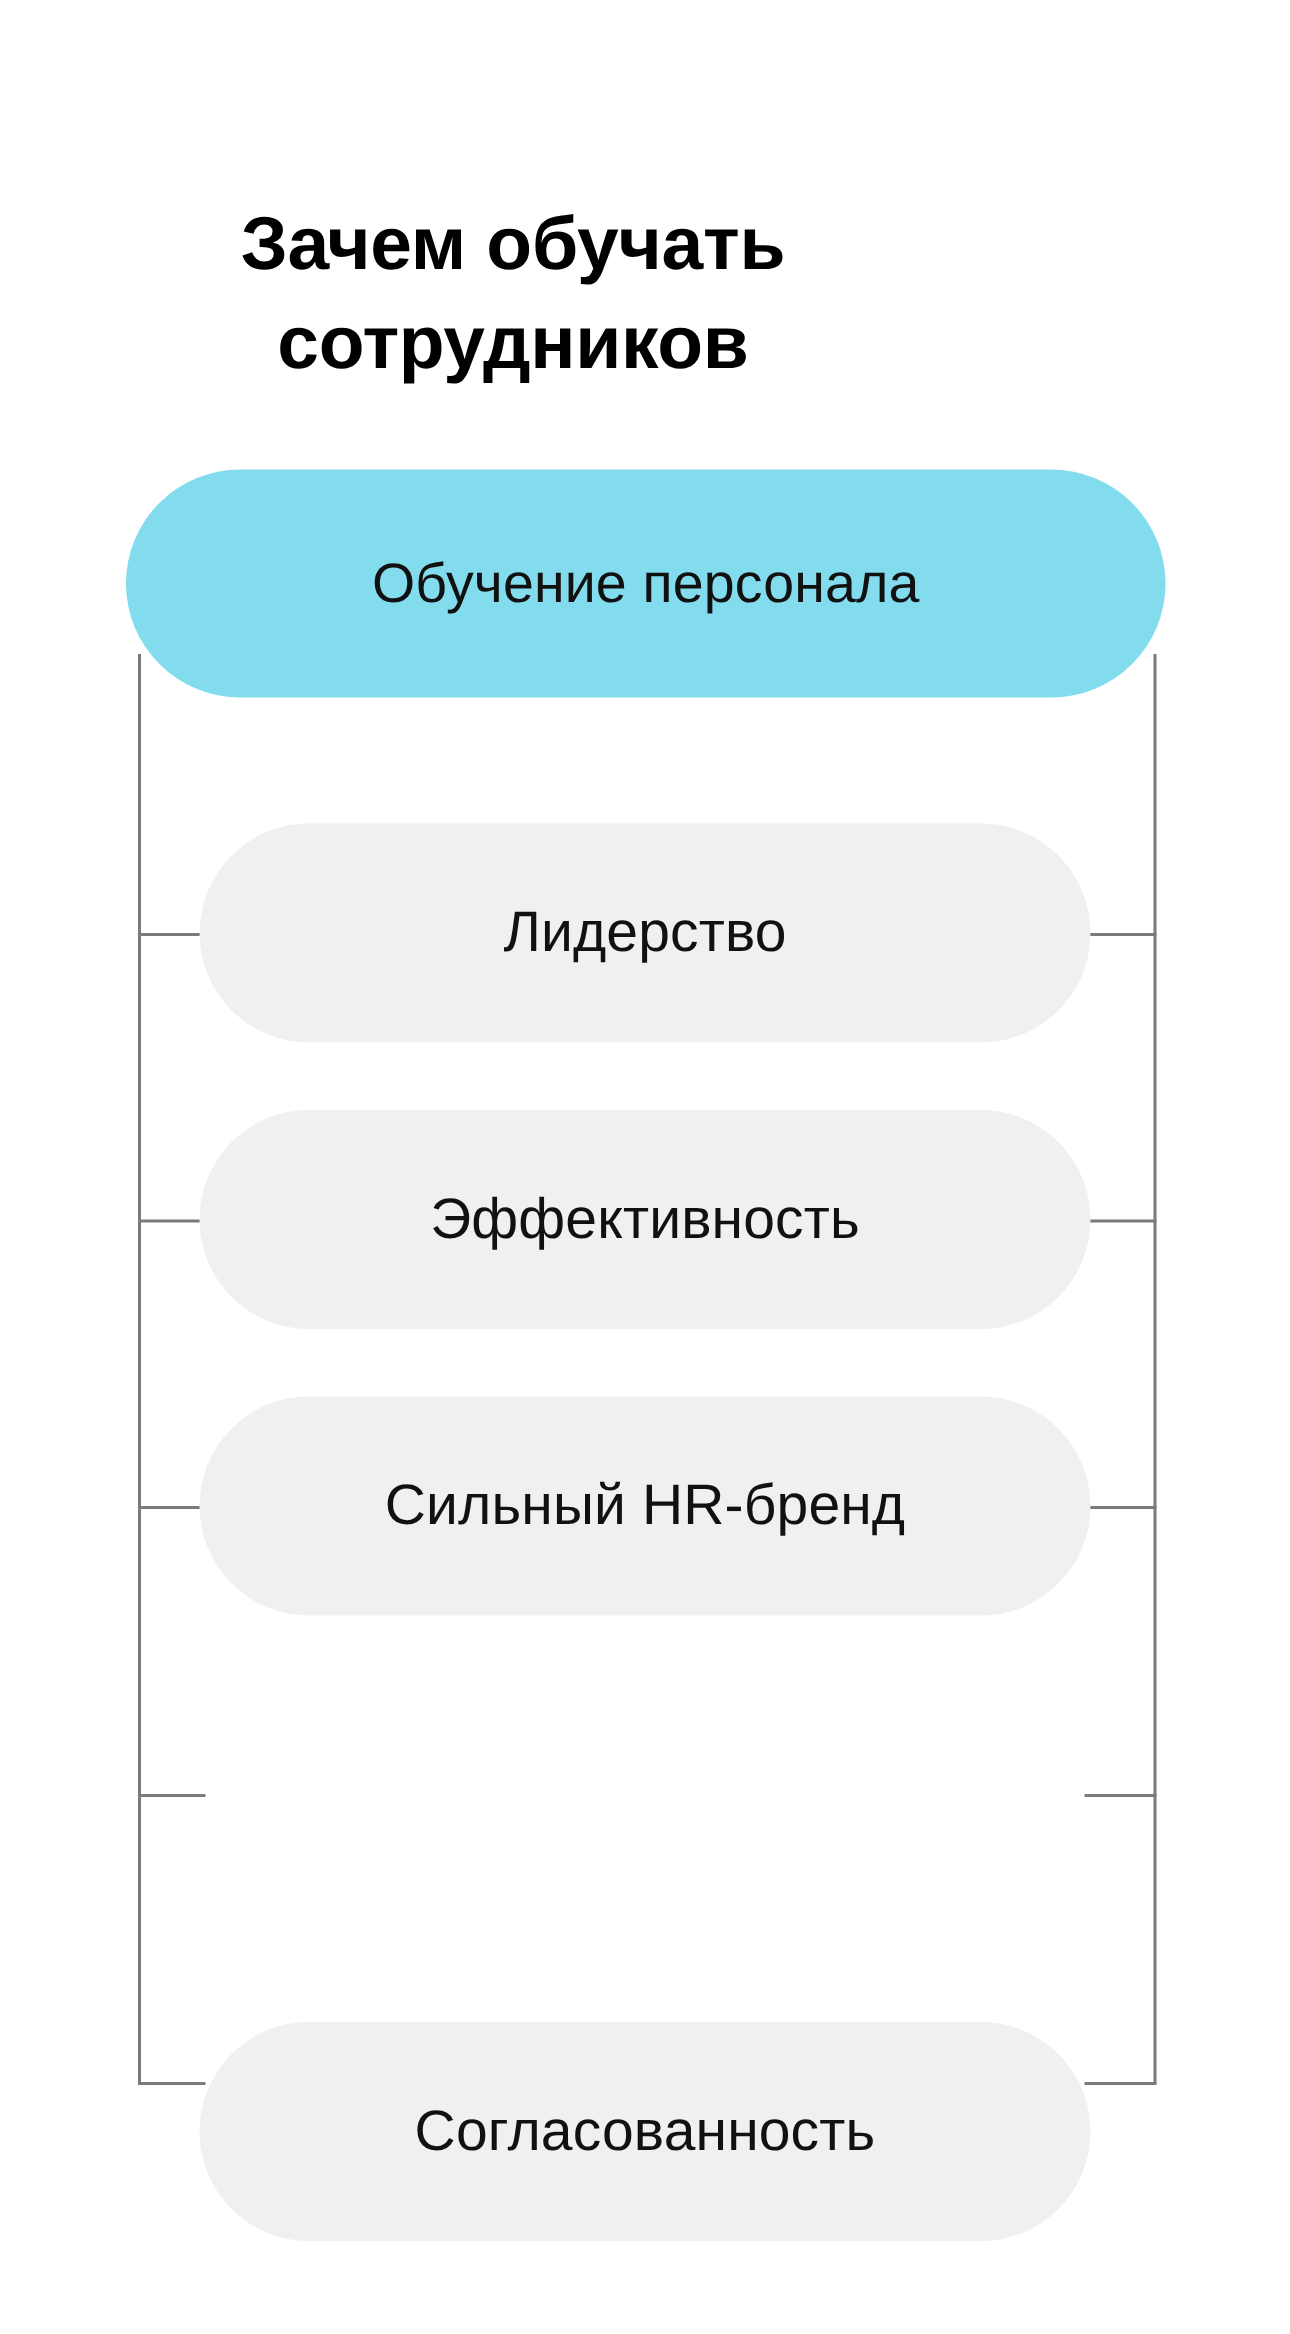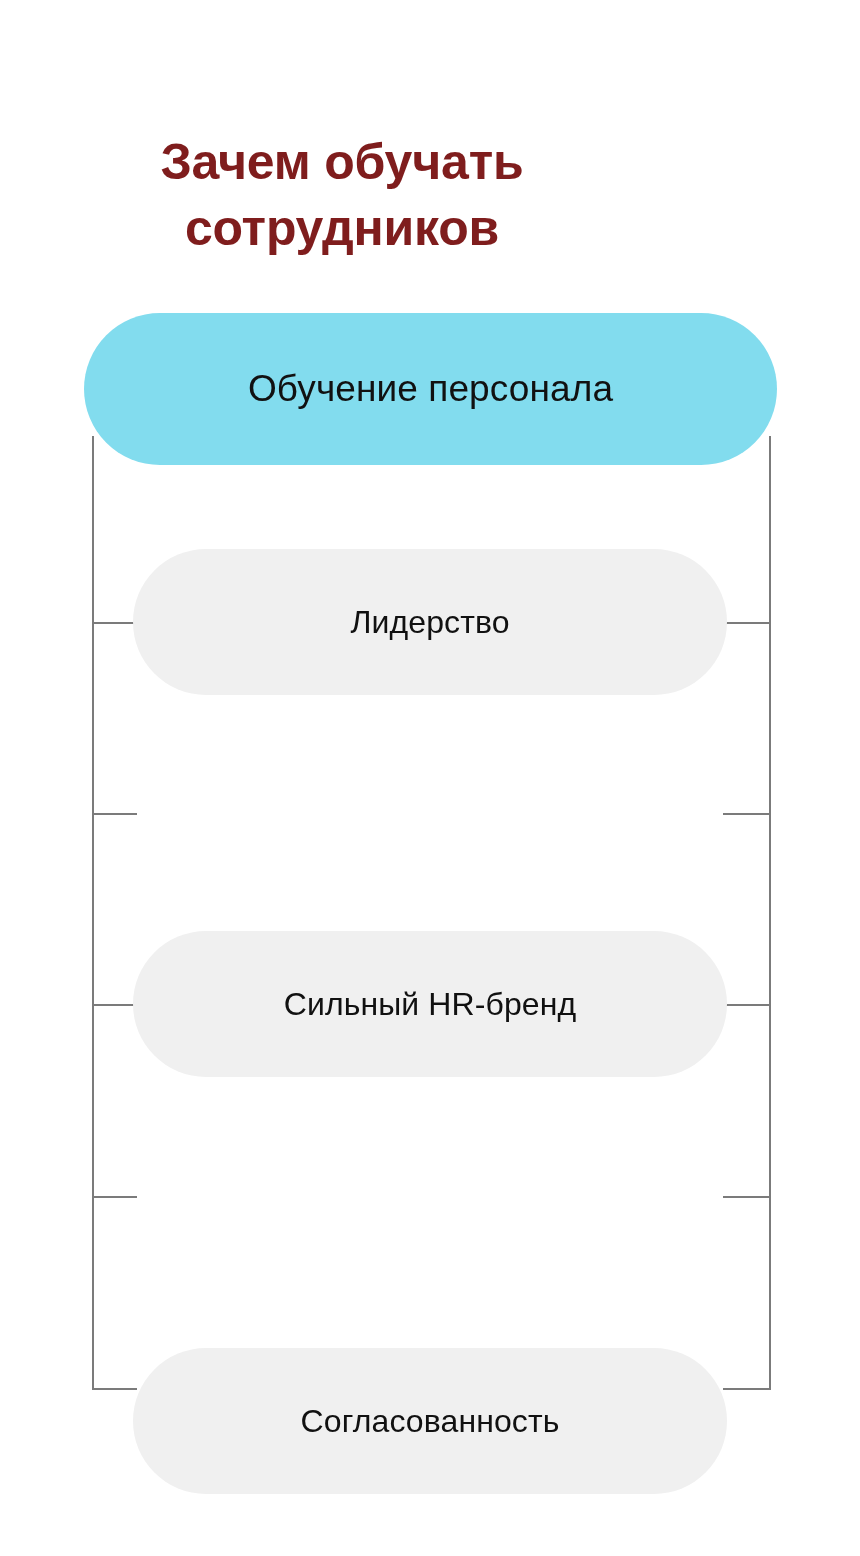--- a/index.html
+++ b/index.html
@@ -27,21 +27,21 @@
   .title {
     position: absolute;
     left: 0;
     top: 95px;
     width: 684px;
     text-align: center;
     font-size: 50px;
     line-height: 1.32;
     font-weight: 700;
     letter-spacing: -0.2px;
-    color: #7f1d1d;
+    color: #000000;
     white-space: pre-line;
   }
 
   
   .diagram {
     position: absolute;
     left: 0;
     top: 0;
     width: 860px;
     height: 1229px;
@@ -89,21 +89,21 @@
     left: 133px;
     width: 594px;
     height: 146px;
     border-radius: 73px;
     background: #f0f0f0;
     display: flex;
     align-items: center;
     justify-content: center;
   }
   .node-child .node-label {
-    font-size: 32px;
+    font-size: 38px;
     color: #111111;
     font-weight: 400;
     letter-spacing: 0.1px;
   }
 </style>
 </head>
 <body>
 
 <div class="page">
 
@@ -120,20 +120,23 @@
     </div>
 
     <div class="stub stub-left" style="top:622px;"></div>
     <div class="stub stub-right" style="top:622px;"></div>
     <div class="node-child" style="top:549px;">
       <span class="node-label">Лидерство</span>
     </div>
 
     <div class="stub stub-left" style="top:813px;"></div>
     <div class="stub stub-right" style="top:813px;"></div>
+    <div class="node-child" style="top:740px;">
+      <span class="node-label">Эффективность</span>
+    </div>
 
     <div class="stub stub-left" style="top:1004px;"></div>
     <div class="stub stub-right" style="top:1004px;"></div>
     <div class="node-child" style="top:931px;text-align:right;">
       <span class="node-label">Сильный HR-бренд</span>
     </div>
 
     <div class="stub stub-left" style="top:1196px;"></div>
     <div class="stub stub-right" style="top:1196px;"></div>
 

